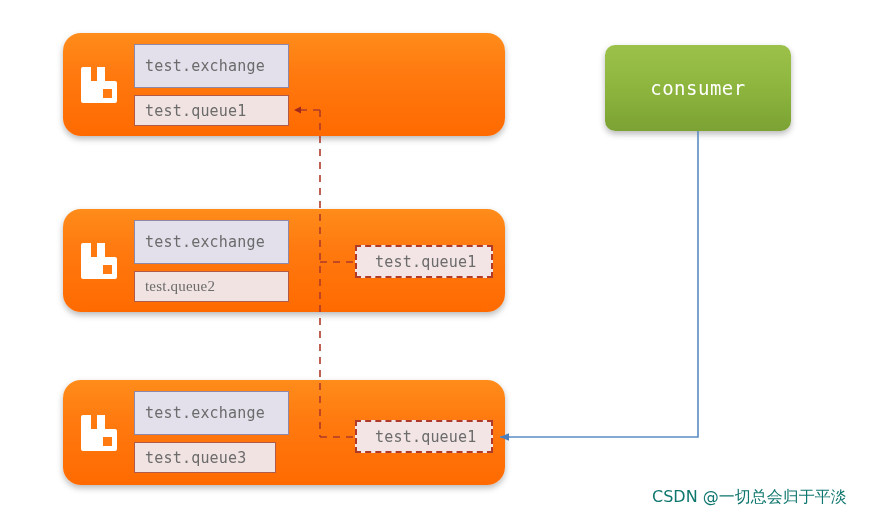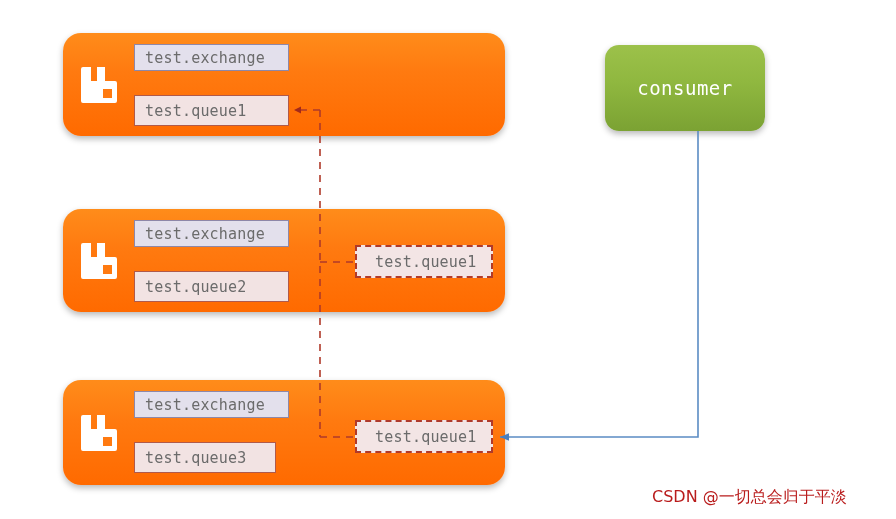--- a/index.html
+++ b/index.html
@@ -39,21 +39,21 @@
     align-items: center;
     padding-left: 10px;
     font-size: 15px;
     letter-spacing: 0.2px;
     color: #6b6b6b;
     white-space: nowrap;
   }
   .chip-exchange {
     background: #e3e0ec;
     border: 1px solid #8e87a8;
-    height: 27px;
+    height: 44px;
   }
   .chip-queue {
     background: #f2e3e3;
     border: 1px solid #b05a4a;
     height: 31px;
   }
   .chip-queue-dashed {
     background: #f3e5e5;
     border: 2px dashed #b03a2a;
     height: 33px;
@@ -82,21 +82,21 @@
     position: absolute;
     left: 0; top: 0;
     width: 896px;
     height: 519px;
     pointer-events: none;
   }
 
   
   .watermark {
     position: absolute;
-    color: #b91c1c;
+    color: #0f766e;
     font-size: 16px;
     font-family: "DejaVu Sans", "Liberation Sans", sans-serif;
     white-space: nowrap;
   }
 </style>
 </head>
 <body>
 
 <div id="canvas">
 
@@ -118,21 +118,21 @@
   <div class="broker" style="left:63px; top:209px; width:442px; height:103px;">
     <div class="rabbit-icon" style="top:32px;">
       <svg viewBox="0 0 36 40" width="36" height="40" aria-hidden="true">
         <path fill="#ffffff" d="M2,2 h8 v14 h6 V2 h8 v14 h10 a2,2 0 0 1 2,2 v18 a2,2 0 0 1 -2,2 H2 a2,2 0 0 1 -2,-2 V4 a2,2 0 0 1 2,-2 Z"></path>
         <rect x="22" y="24" width="9" height="9" fill="#ff7a10"></rect>
       </svg>
     </div>
     <div class="chip chip-exchange" style="left:71px; top:11px; width:155px;">
       <span>test.exchange</span>
     </div>
-    <div class="chip chip-queue" style="left:71px; top:62px; width:155px;">
+    <div class="chip chip-queue" style="left:71px; top:62px; width:155px;font-family:Liberation Serif, serif;">
       <span>test.queue2</span>
     </div>
   </div>
   <div class="chip chip-queue-dashed" style="left:355px; top:245px; width:138px;">
     <span>test.queue1</span>
   </div>
 
   <div class="broker" style="left:63px; top:380px; width:442px; height:105px;">
     <div class="rabbit-icon" style="top:33px;">
       <svg viewBox="0 0 36 40" width="36" height="40" aria-hidden="true">
@@ -144,21 +144,21 @@
       <span>test.exchange</span>
     </div>
     <div class="chip chip-queue" style="left:71px; top:62px; width:142px;">
       <span>test.queue3</span>
     </div>
   </div>
   <div class="chip chip-queue-dashed" style="left:355px; top:420px; width:138px;">
     <span>test.queue1</span>
   </div>
 
-  <div class="consumer" style="left:605px; top:45px; width:160px; height:86px;">
+  <div class="consumer" style="left:605px; top:45px; width:186px; height:86px;border-radius:10px;">
     <span>consumer</span>
   </div>
 
   <svg id="wires" viewBox="0 0 896 519">
     <defs>
       <marker id="redArrow" markerWidth="8" markerHeight="8" refX="7" refY="4" orient="auto" markerUnits="userSpaceOnUse">
         <path d="M7,4 L0,0.6 L0,7.4 Z" fill="#a3291b"></path>
       </marker>
       <marker id="blueArrow" markerWidth="10" markerHeight="9" refX="9" refY="4.5" orient="auto" markerUnits="userSpaceOnUse">
         <path d="M9,4.5 L0,0.8 L0,8.2 Z" fill="#4a7fbf"></path>

